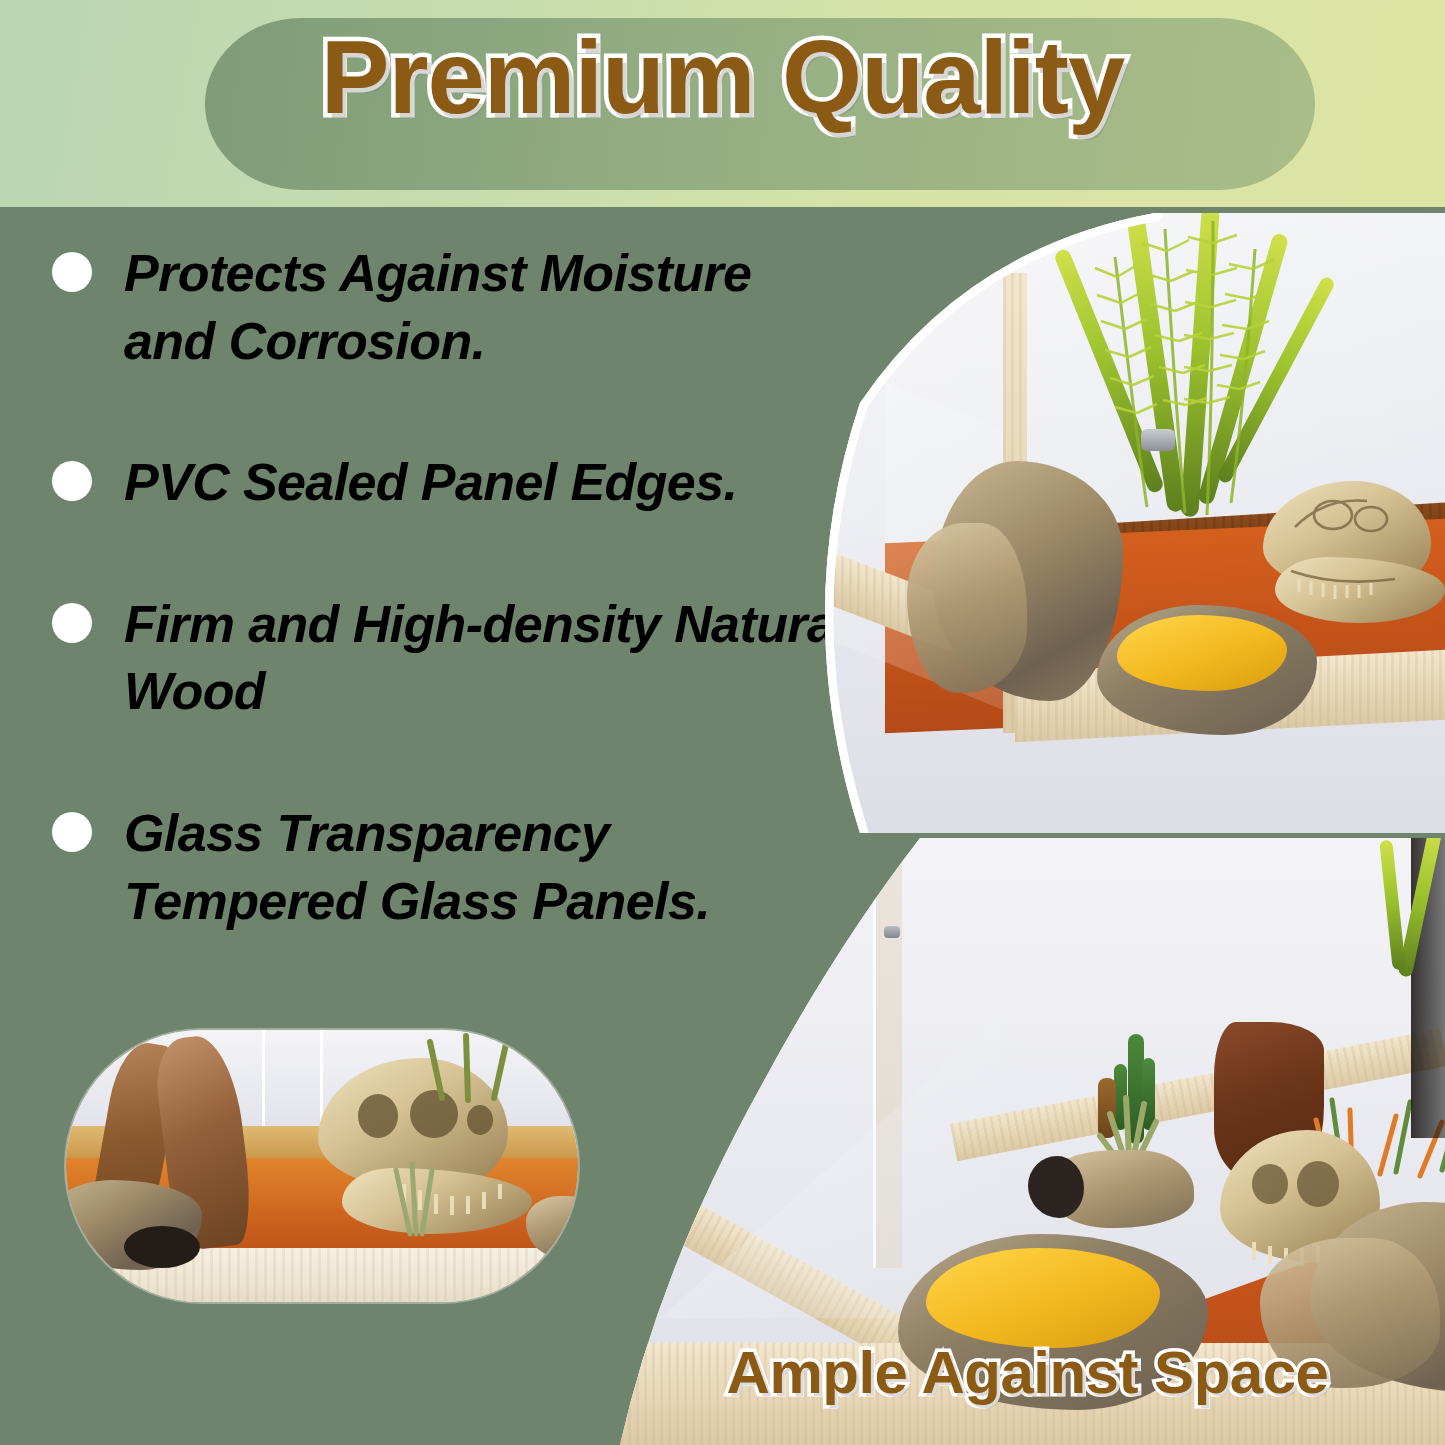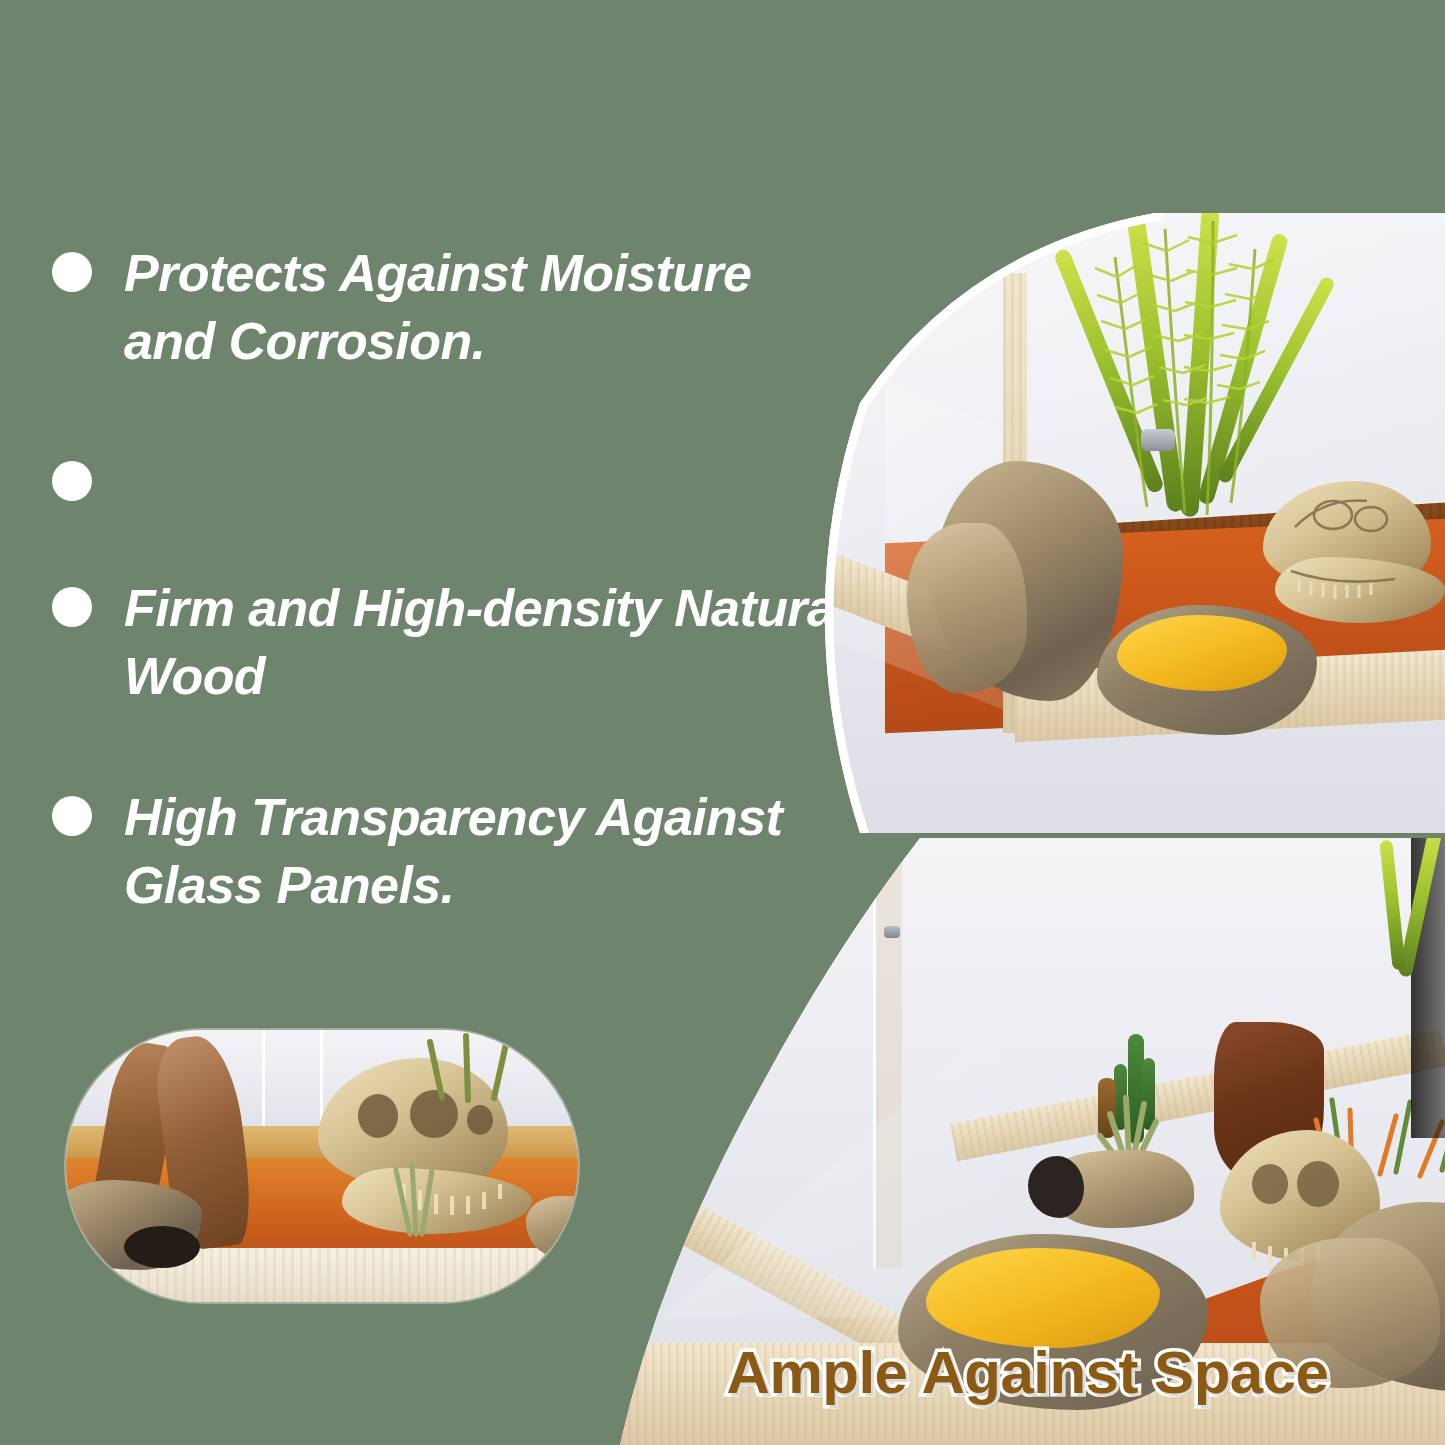--- a/index.html
+++ b/index.html
@@ -31,21 +31,21 @@
   
   .body-area{position:absolute;left:0;top:207px;width:1445px;height:1238px;background:#6f846d;}
   .bullets{position:absolute;left:52px;top:33px;width:800px;}
   .bullet{display:flex;align-items:flex-start;margin-bottom:74px;}
   .bullet:last-child{margin-bottom:0;}
   .dot{
     flex:0 0 auto;width:40px;height:40px;border-radius:50%;
     background:#ffffff;margin:12px 32px 0 0;
   }
   .btext{
-    font-size:52px;font-weight:bold;font-style:italic;color:#ffffff;
+    font-size:52px;font-weight:bold;font-style:italic;color:#000000;
     line-height:1.30;letter-spacing:-.6px;
   }
 
   
   .photo-top{
     position:absolute;left:735px;top:213px;width:710px;height:620px;
     overflow:hidden;
     clip-path:path("M 710 0 L 710 620 L 125 620 Q 55 400 125 190 Q 230 35 420 0 Z");
   }
   .photo-top .inner{position:absolute;inset:0;background:#e3e4ea;}
@@ -96,42 +96,47 @@
   .skull{border-radius:54% 46% 40% 60%/60% 56% 44% 40%;
         background:linear-gradient(150deg,#efe2bd 0%,#d6c294 40%,#ab9568 80%,#8d7a53 100%);}
   .driftwood{background:linear-gradient(160deg,#8a4a2a 0%,#6b3519 45%,#55290f 100%);}
   .frond{background:linear-gradient(180deg,#cfe04a 0%,#9cc22e 45%,#5d7f1e 100%);}
 </style>
 </head>
 <body>
 
 <div class="stage">
 
+  <div class="header-band">
+    <div class="header-pill"></div>
+    <div class="title">Premium Quality</div>
+  </div>
 
   <div class="body-area">
 
     <div class="bullets">
 
       <div class="bullet">
         <div class="dot"></div>
         <div class="btext">Protects Against Moisture and Corrosion.</div>
       </div>
 
       <div class="bullet">
         <div class="dot"></div>
+        <div class="btext">PVC Sealed Panel Edges.</div>
       </div>
 
       <div class="bullet">
         <div class="dot"></div>
         <div class="btext">Firm and High-density Natural Wood</div>
       </div>
 
       <div class="bullet">
         <div class="dot"></div>
-        <div class="btext">High Transparency Against Glass Panels.</div>
+        <div class="btext">Glass Transparency Tempered Glass Panels.</div>
       </div>
 
     </div>
   </div>
 
   <div class="photo-top">
     <div class="inner">
 
       <div class="wall" style="position:absolute;left:0;top:0;width:710px;height:620px;"></div>
 

